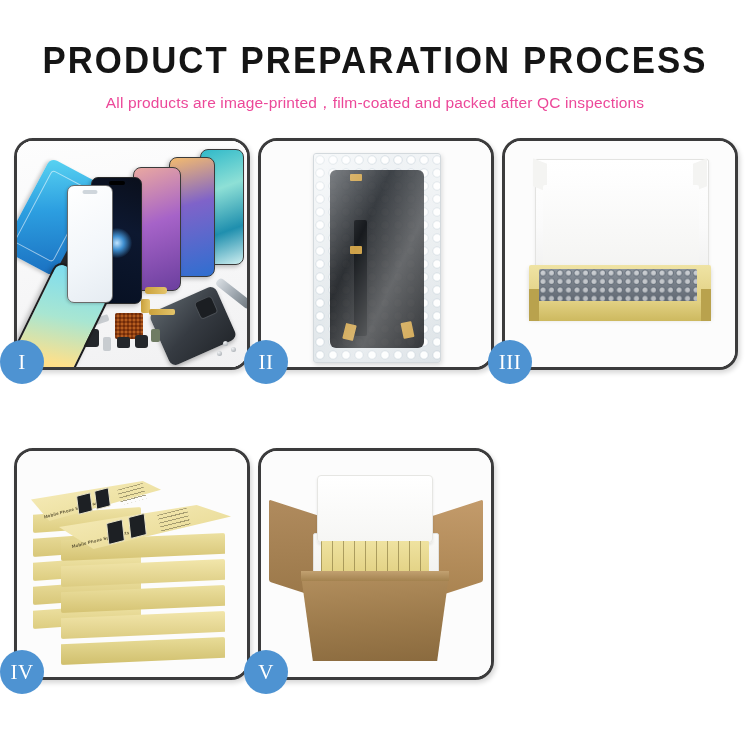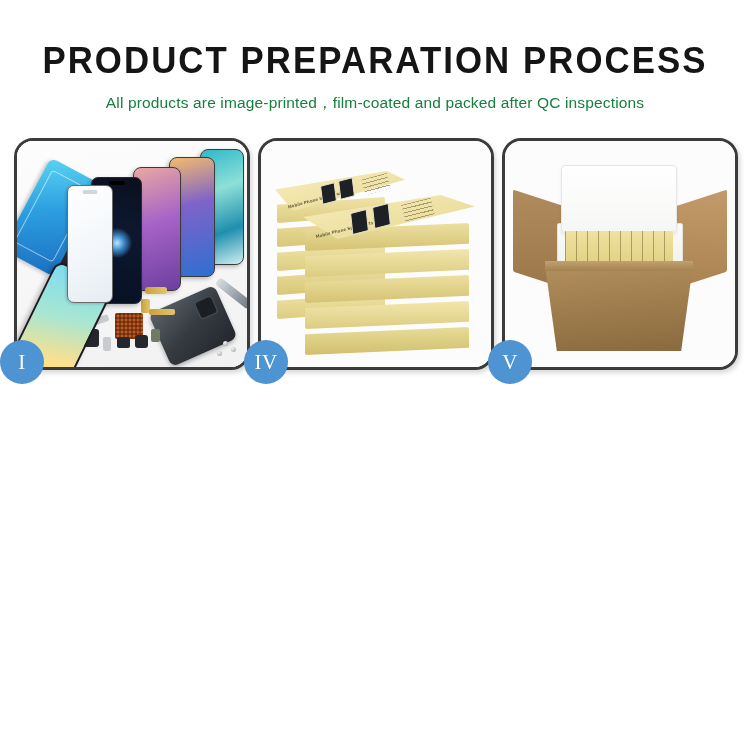--- a/index.html
+++ b/index.html
@@ -20,21 +20,21 @@
     color:#151515;
     line-height:1;
     transform:scaleX(.94);
     white-space:nowrap;
   }
   #page-subtitle{
     margin-top:14px;
     font-size:15.5px;
     font-weight:400;
     letter-spacing:.15px;
-    color:#15803d;
+    color:#ec4899;
     white-space:nowrap;
   }
 
   
   #panel-grid{
     position:absolute;
     left:14px; top:138px;
     width:722px; height:540px;
     display:grid;
     grid-template-columns:236px 236px 236px;
@@ -318,21 +318,49 @@
       <div class="part flex" style="left:132px;top:168px;width:26px;height:6px;"></div>
       <div class="part dark2" style="left:52px;top:196px;width:11px;height:11px;"></div>
       <div class="part light" style="left:40px;top:186px;width:14px;height:6px;"></div>
       <div class="screw" style="left:206px;top:200px;"></div>
       <div class="screw" style="left:214px;top:206px;"></div>
       <div class="screw" style="left:200px;top:210px;"></div>
     </div>
     <div class="badge">I</div>
   </div>
 
-
+  <div class="panel">
+    <div class="panel-media">
+      <div class="bubble-bag">
+        <div class="bag-screen"></div>
+        <div class="bag-flex"></div>
+        <div class="bag-tape" style="left:36px;top:20px;width:12px;height:7px;"></div>
+        <div class="bag-tape" style="left:36px;top:92px;width:12px;height:8px;"></div>
+        <div class="bag-tape" style="left:30px;top:170px;width:11px;height:16px;transform:rotate(14deg);"></div>
+        <div class="bag-tape" style="left:88px;top:168px;width:11px;height:16px;transform:rotate(-12deg);"></div>
+        <div class="bag-sheen"></div>
+      </div>
+    </div>
+    <div class="badge">II</div>
+  </div>
+
+  <div class="panel">
+    <div class="panel-media">
+      <div class="p3-lid"></div>
+      <div class="p3-lid-fold-l"></div>
+      <div class="p3-lid-fold-r"></div>
+      <div class="p3-foam"></div>
+      <div class="p3-tray"></div>
+      <div class="p3-bubbles"></div>
+      <div class="p3-tray-front"></div>
+      <div class="p3-tray-endL"></div>
+      <div class="p3-tray-endR"></div>
+    </div>
+    <div class="badge">III</div>
+  </div>
 
   <div class="panel">
     <div class="panel-media">
       <div class="stack">
 
         <div class="sbox" style="left:2px;top:32px;width:108px;height:26px;
              background:linear-gradient(180deg,#efe3a6 0%,#ddcd80 100%);
              clip-path:polygon(0 30%,100% 0,100% 70%,0 100%);"></div>
         <div class="sbox" style="left:2px;top:56px;width:108px;height:26px;
              background:linear-gradient(180deg,#eadd9c 0%,#d8c779 100%);

